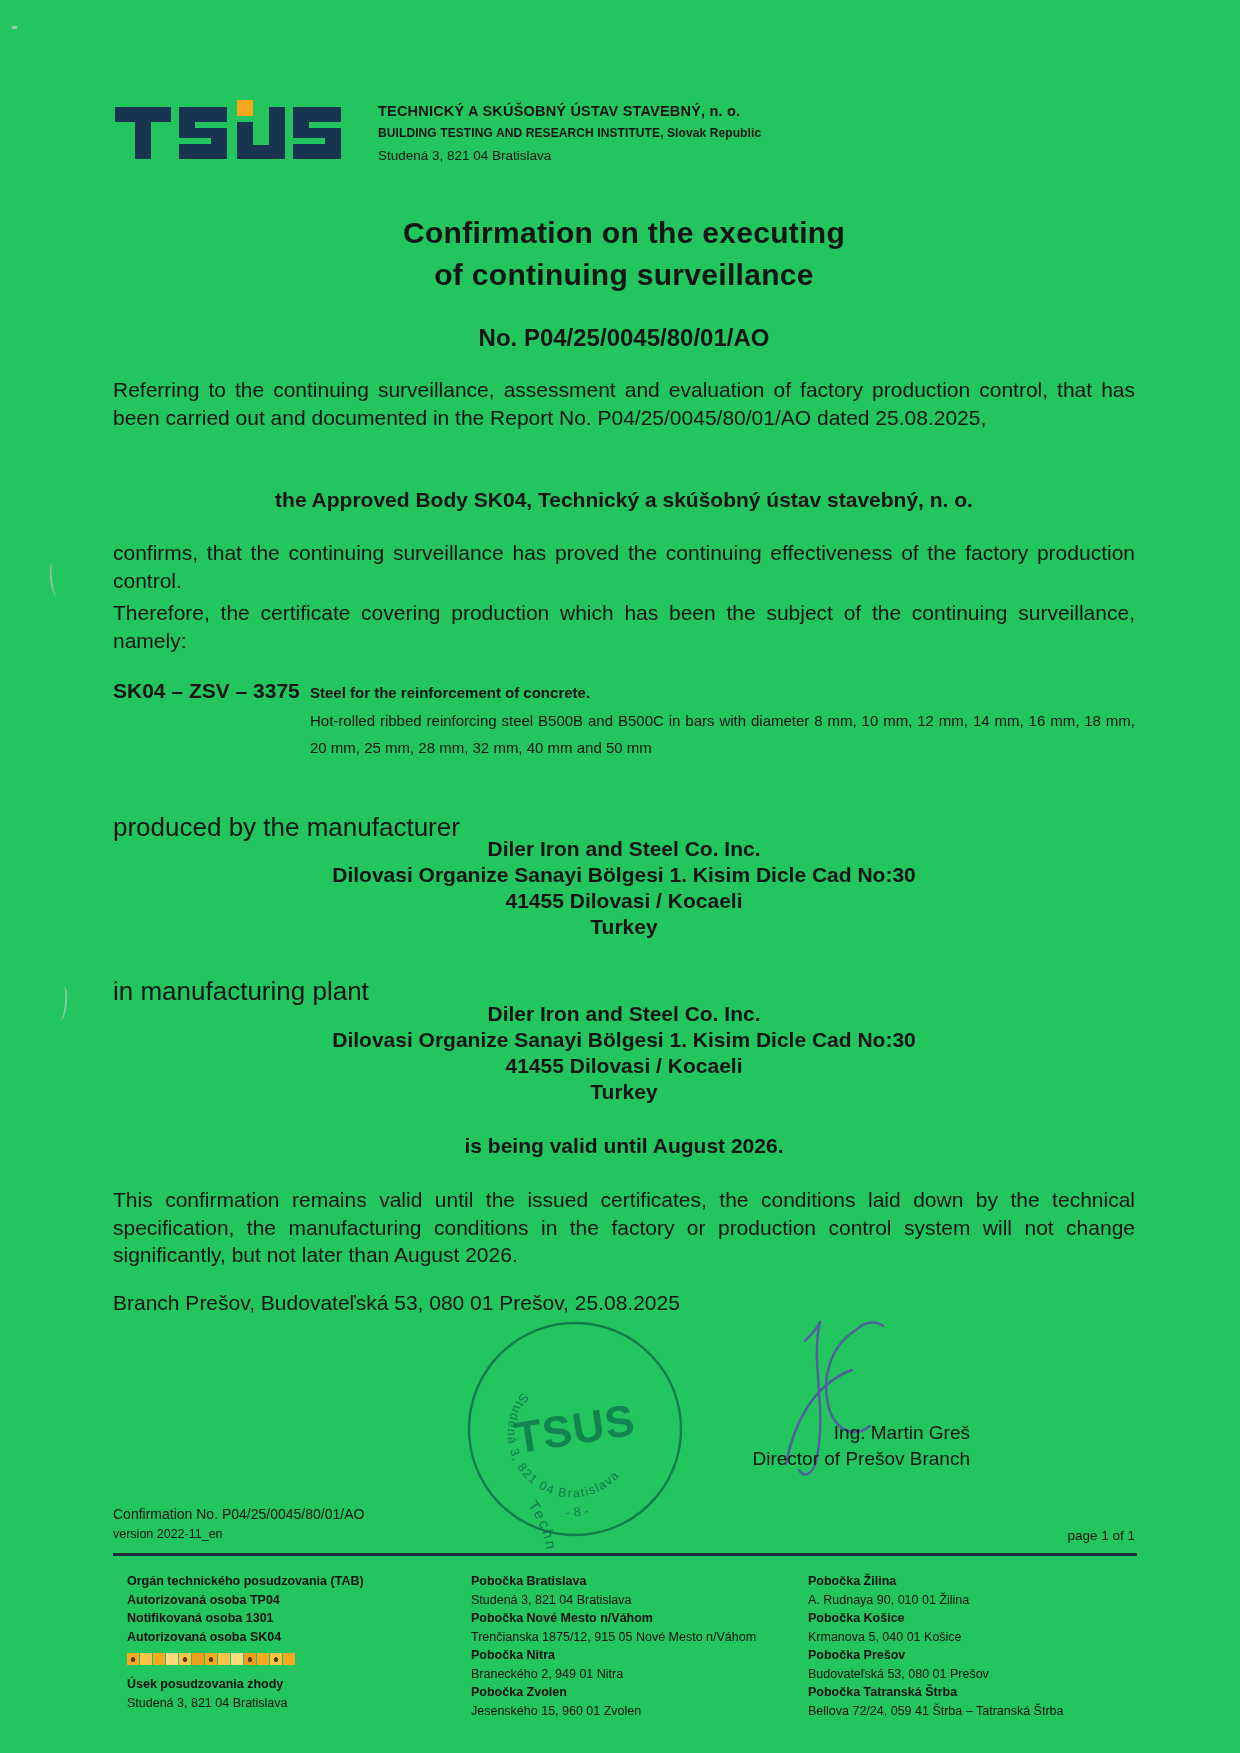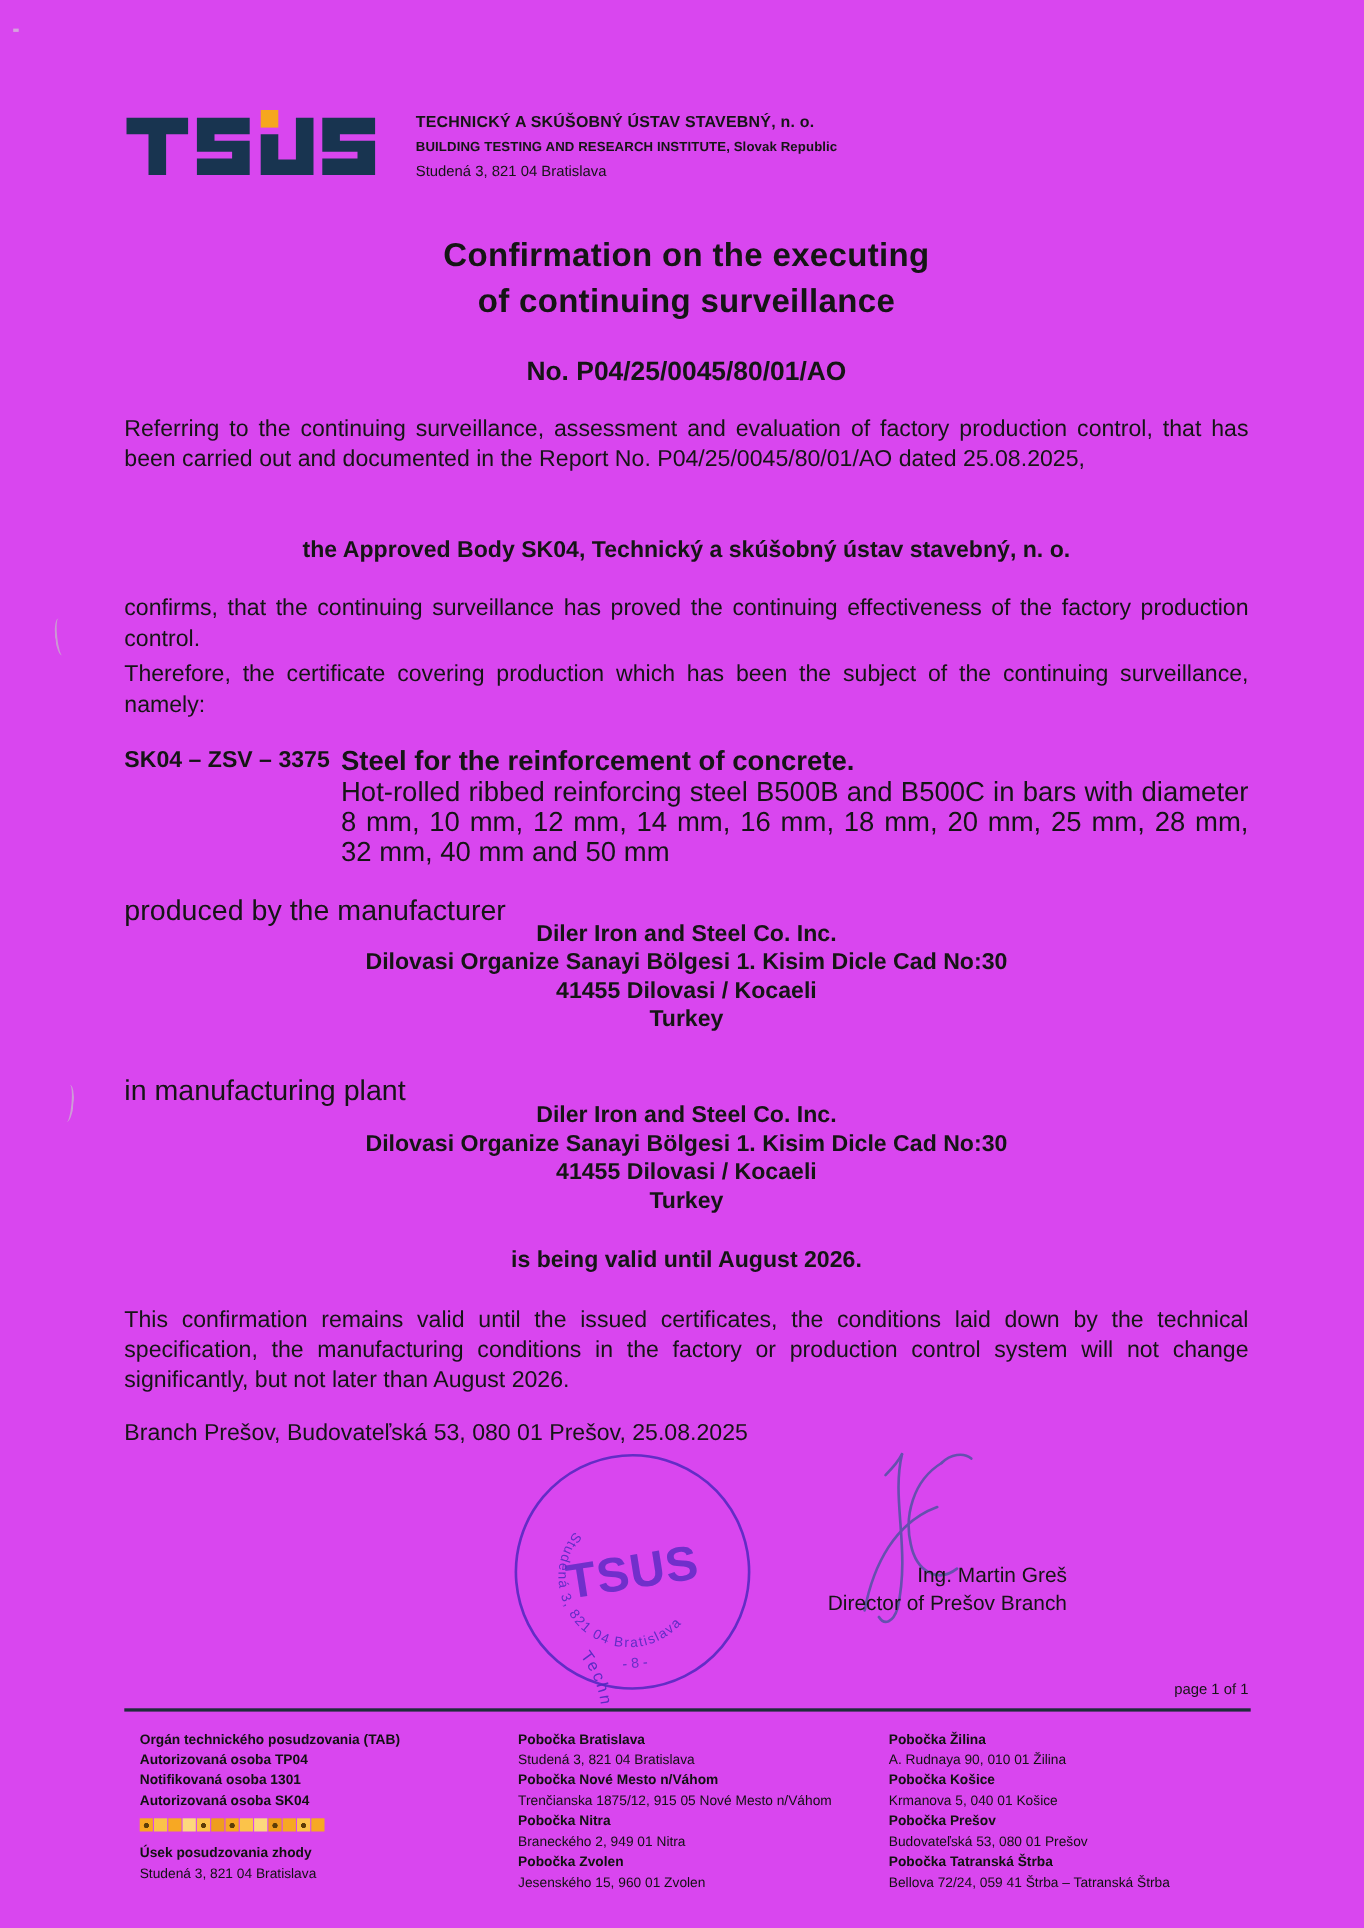--- a/index.html
+++ b/index.html
@@ -1,39 +1,39 @@
 <!DOCTYPE html>
 <html><head>
 <meta charset="utf-8">
 <style>
   * { margin:0; padding:0; box-sizing:border-box; }
   html,body { background:#ffffff; }
   body { font-family:"Liberation Sans","DejaVu Sans",sans-serif; color:#151515; }
-  .page { position:relative; width:1240px; height:1753px; background:#d946ef; overflow:hidden; }
+  .page { position:relative; width:1240px; height:1753px; background:#22c55e; overflow:hidden; }
   .abs { position:absolute; }
   .content { left:113px; width:1022px; }
 
   
   .logo { left:113px; top:97px; width:232px; height:64px; }
   .org { left:378px; top:103px; width:600px; }
   .org-sk { font-weight:bold; font-size:14.5px; letter-spacing:.2px; margin-bottom:7px; }
   .org-en { font-weight:bold; font-size:12px; letter-spacing:.1px; margin-bottom:8px; }
   .org-ad { font-size:13.5px; }
 
   
   .doc-title { top:212px; text-align:center; font-weight:bold; font-size:30px; line-height:42px; letter-spacing:.3px; }
   .doc-no { top:324px; text-align:center; font-weight:bold; font-size:24px; }
 
   .para { font-size:21px; line-height:27.5px; text-align:justify; }
   .center-bold { font-size:21px; font-weight:bold; text-align:center; }
   .label { font-size:26px; }
 
   .cert-row { display:flex; }
   .cert-no { font-weight:bold; font-size:21px; width:197px; flex:0 0 197px; }
-  .cert-desc { flex:1; font-size:25px; line-height:27.5px; }
+  .cert-desc { flex:1; font-size:15px; line-height:27.5px; }
   .cert-desc .prod-title { font-weight:bold; margin-bottom:0; }
   .cert-desc .prod-desc { text-align:justify; }
 
   .addr-block { text-align:center; font-weight:bold; font-size:21px; line-height:26px; }
 
   .validity { font-size:21px; font-weight:bold; text-align:center; }
   .branch-line { font-size:21px; }
 
   
   .stamp { left:458px; top:1312px; width:234px; height:234px; mix-blend-mode:multiply; opacity:.93; transform:rotate(-5deg); }
@@ -148,20 +148,24 @@
     <path d="M128,18 C136,10 148,8 155,14"></path>
     <path d="M128,18 C102,34 94,66 100,92 C105,116 124,128 142,114"></path>
     <path d="M58,152 C66,110 86,72 124,58"></path>
   </svg>
 
   <div class="abs sig-text">
     <div>Ing. Martin Greš</div>
     <div>Director of Prešov Branch</div>
   </div>
 
+  <div class="abs footnote">
+    <div class="l1">Confirmation No. P04/25/0045/80/01/AO</div>
+    <div class="l2">version 2022-11_en</div>
+  </div>
   <div class="abs page-ind">page 1 of 1</div>
 
   <div class="abs divider"></div>
 
   <div class="abs fcol fcol-1">
     <div class="b">Orgán technického posudzovania (TAB)</div>
     <div class="b">Autorizovaná osoba TP04</div>
     <div class="b">Notifikovaná osoba 1301</div>
     <div class="b">Autorizovaná osoba SK04</div>
     <div class="sq-bar">

